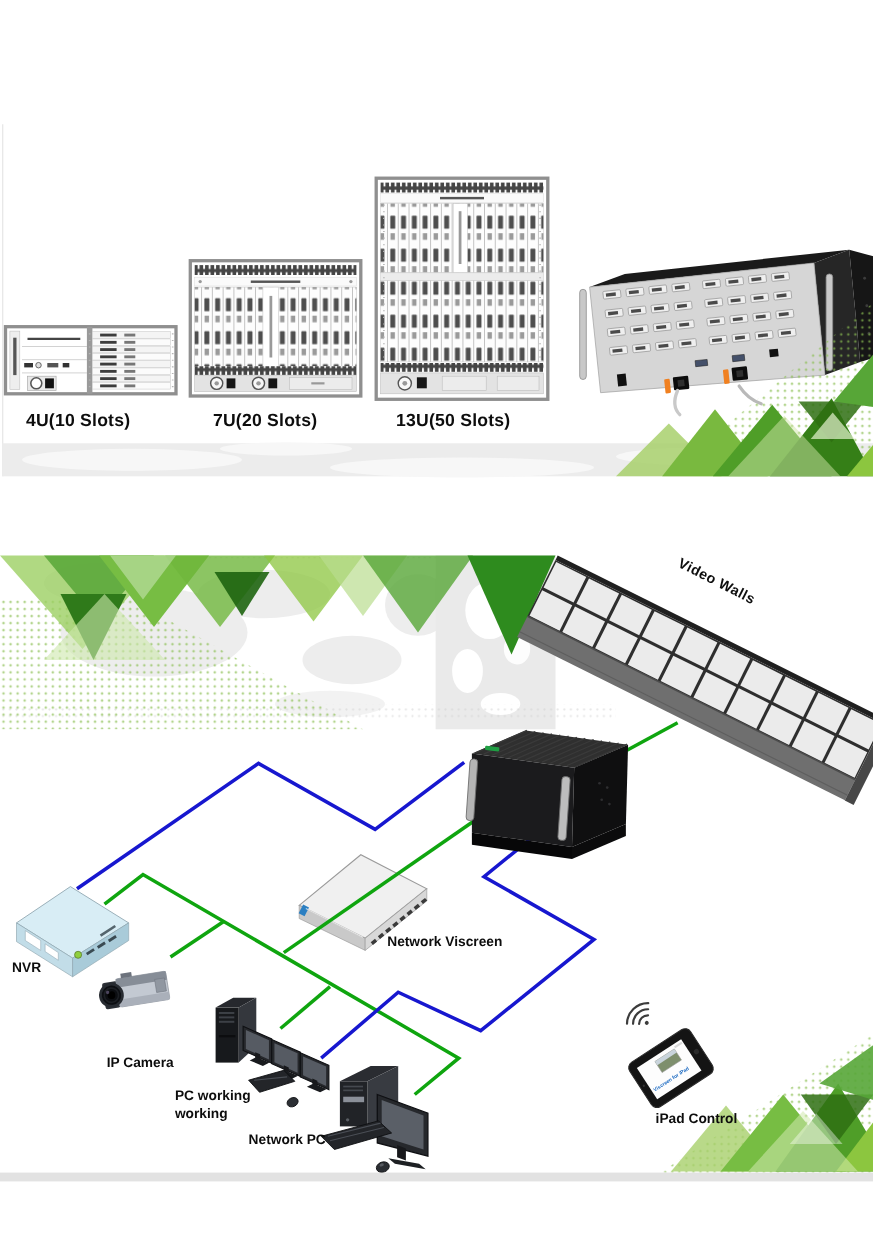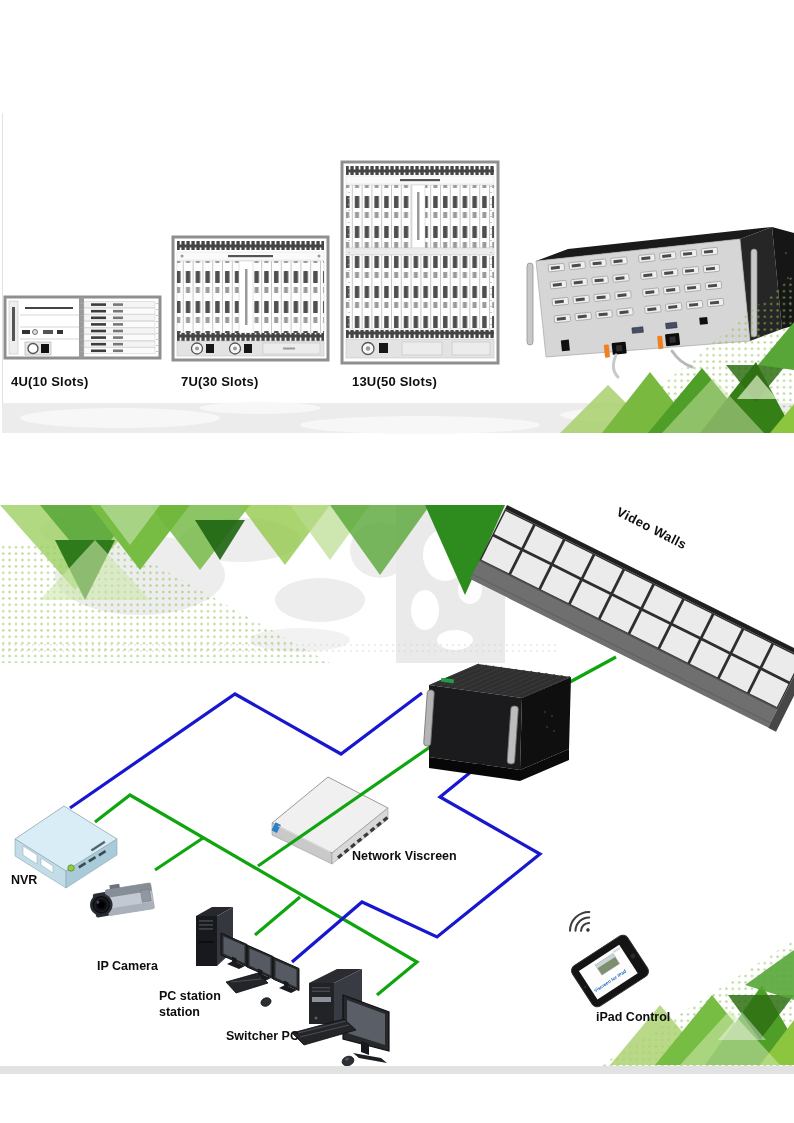--- a/index.html
+++ b/index.html
@@ -1,20 +1,20 @@
 <!DOCTYPE html>
 <html><head>
 <meta charset="utf-8">
 <style>
   html,body{margin:0;padding:0;background:#fff;}
   .page{position:relative;width:794px;height:1123px;background:#fff;overflow:hidden;
         font-family:"Liberation Sans",sans-serif;}
   .page svg{position:absolute;left:0;top:0;}
   .lbl{position:absolute;font-weight:700;color:#0d0d0d;white-space:pre-line;}
-  .lbl-chassis{top:374px;width:120px;font-size:13px;letter-spacing:.2px;}
+  .lbl-chassis{top:374px;width:120px;text-align:center;font-size:16px;letter-spacing:.2px;}
   #lbl4u{left:11px}#lbl7u{left:181px}#lbl13u{left:352px}
   .lbl-dev{font-size:12.5px;}
   #lblvw{left:621px;top:504px;font-size:13px;transform:rotate(27deg);transform-origin:0 0;letter-spacing:.4px}
   #lblns{left:352px;top:849px}
   #lblnvr{left:11px;top:873px}
   #lblcam{left:97px;top:959px}
   #lblws{left:159px;top:989px;width:104px;line-height:1.25}
   #lblcpc{left:226px;top:1029px}
   #lblipad{left:596px;top:1010px}
 </style>
@@ -482,23 +482,23 @@
     <polygon points="680,1065 730,1010 780,1065" fill="#d2e9ae" opacity="0.55"></polygon>
     <polygon points="745,985 794,950 794,1000" fill="#57a637" opacity="0.9"></polygon>
     <polygon points="718,1040 742,1012 766,1040" fill="#ffffff" opacity="0.4"></polygon>
   </g>
 
   <rect x="0" y="1066" width="794" height="8" fill="#e2e2e2"></rect>
 </g>
 </svg>
 
 <div class="lbl lbl-chassis" id="lbl4u">4U(10 Slots)</div>
-<div class="lbl lbl-chassis" id="lbl7u">7U(30 Slots)</div>
+<div class="lbl lbl-chassis" id="lbl7u">7U(20 Slots)</div>
 <div class="lbl lbl-chassis" id="lbl13u">13U(50 Slots)</div>
 <div class="lbl" id="lblvw">Video Walls</div>
 <div class="lbl lbl-dev" id="lblns">Network Viscreen</div>
 <div class="lbl lbl-dev" id="lblnvr">NVR</div>
 <div class="lbl lbl-dev" id="lblcam">IP Camera</div>
-<div class="lbl lbl-dev" id="lblws">PC station station</div>
-<div class="lbl lbl-dev" id="lblcpc">Switcher PC</div>
+<div class="lbl lbl-dev" id="lblws">PC working working</div>
+<div class="lbl lbl-dev" id="lblcpc">Network PC</div>
 <div class="lbl lbl-dev" id="lblipad">iPad Control</div>
 
 </div>
 
 </body></html>

